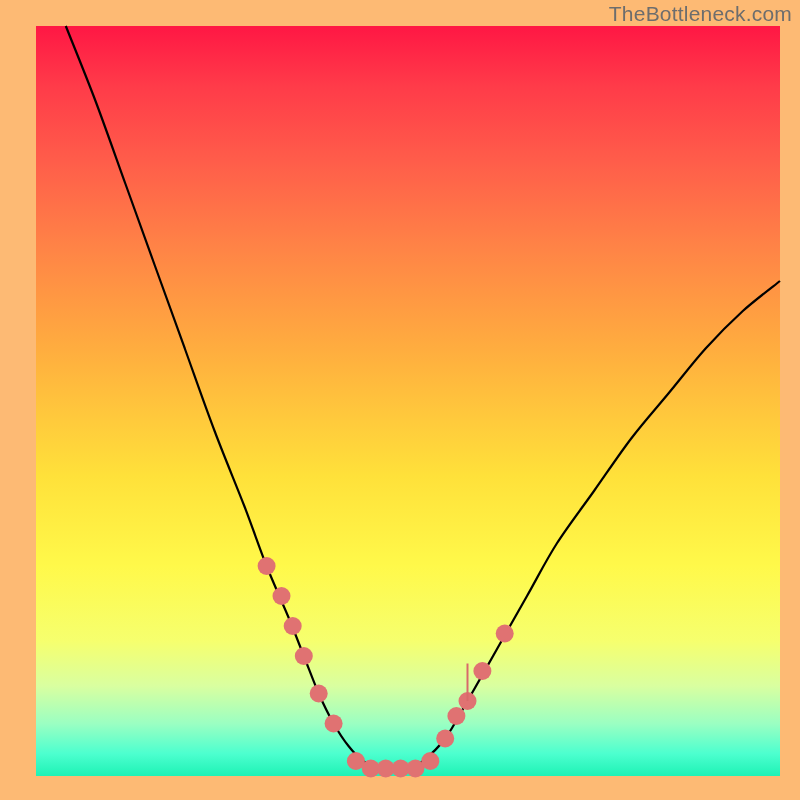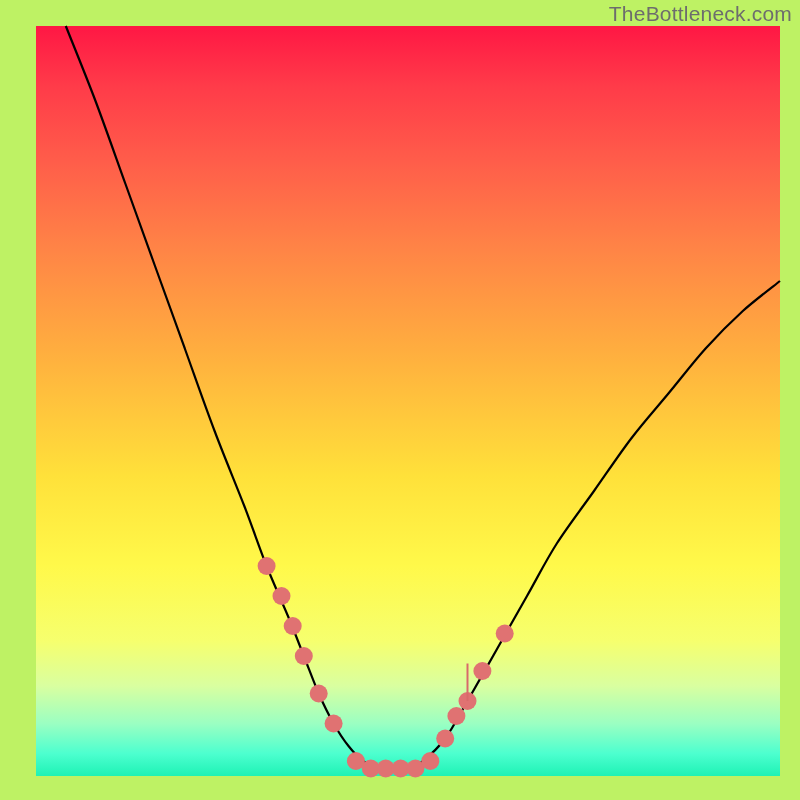--- a/index.html
+++ b/index.html
@@ -10,21 +10,21 @@
     background: #000;
     overflow: hidden;
     font-family: Arial, Helvetica, sans-serif;
   }
   .frame {
     position: absolute;
     left: 0;
     top: 0;
     width: 800px;
     height: 800px;
-    background: #bef264;
+    background: #fdba74;
   }
   .plot-area {
     position: absolute;
     left: 36px;
     top: 26px;
     width: 744px;
     height: 750px;
     
     background: linear-gradient(to bottom,
       #ff1744 0%,

